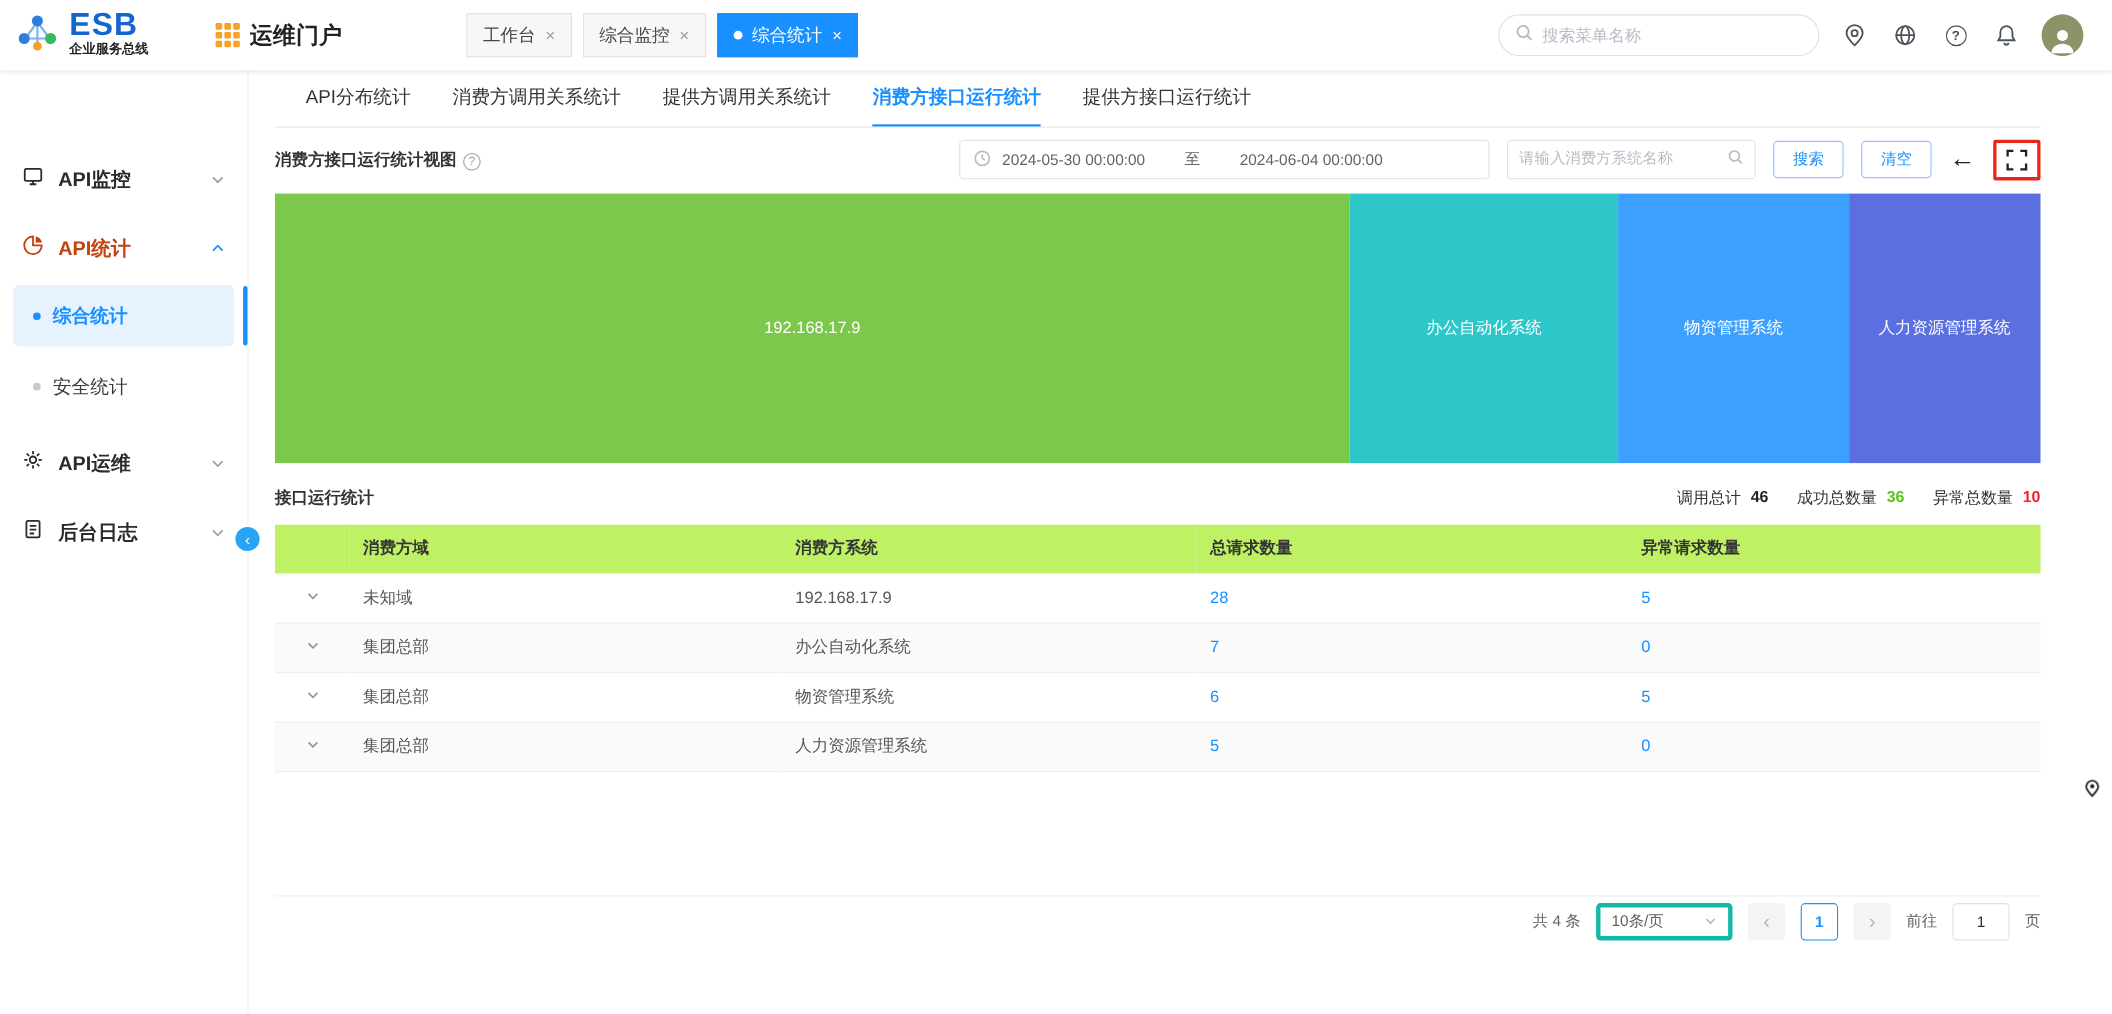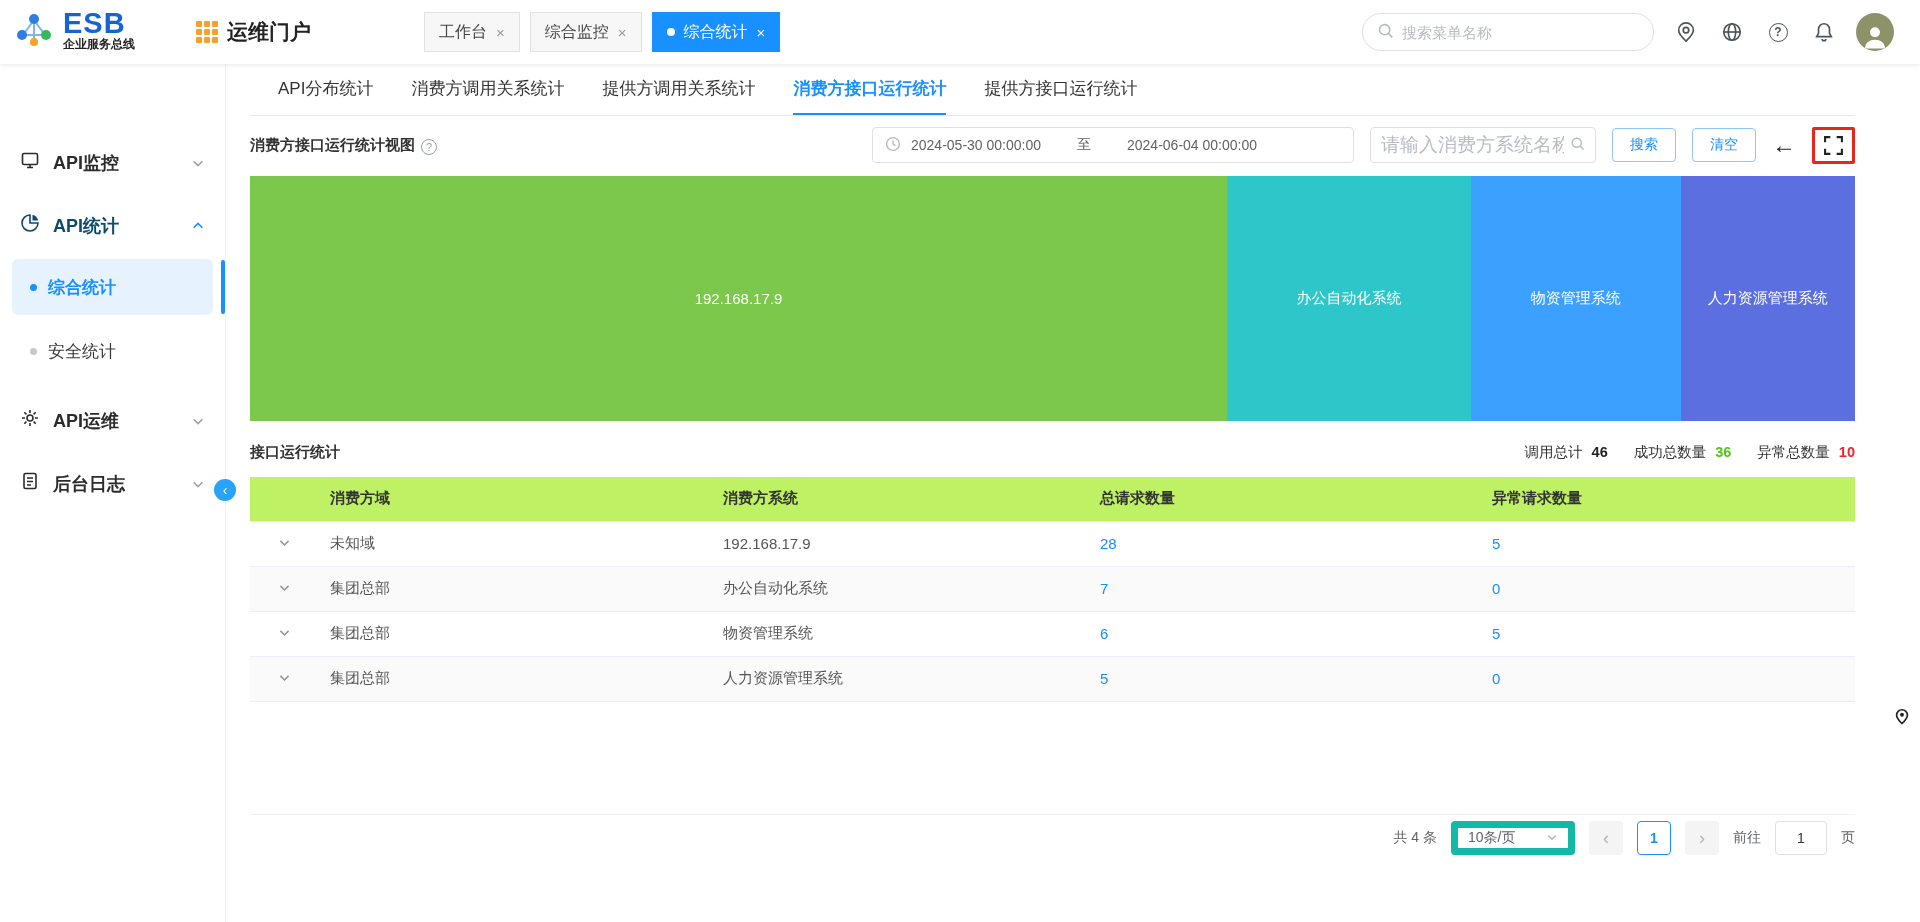--- a/index.html
+++ b/index.html
@@ -28,21 +28,21 @@
 .qcircle{width:19px;height:19px;border:1.8px solid #4c535b;border-radius:50%;display:flex;align-items:center;justify-content:center;font-size:12px;font-weight:bold;color:#4c535b}
 .avatar{width:38px;height:38px;border-radius:50%;background:#8d9268;display:flex;align-items:flex-end;justify-content:center;overflow:hidden;cursor:pointer}
 
 
 .layout{display:flex;height:858px}
 
 
 .sidebar{width:226px;background:#fff;position:relative;border-right:1px solid #f0f0f0;padding-top:67px;flex:none}
 .side-item{height:63px;display:flex;align-items:center;padding:0 20px;font-size:18px;font-weight:bold;color:#2b2b2b;cursor:pointer;gap:13px;white-space:nowrap}
 .side-item .chev{margin-left:auto;color:#9aa0a8;display:flex}
-.side-item.active{color:#0c4a6e}
+.side-item.active{color:#c2410c}
 .side-item.active .chev{color:#1890ff}
 .submenu{padding:2px 12px 2px}
 .sub-item{height:56px;margin-bottom:8px;display:flex;align-items:center;gap:11px;padding:0 18px;font-size:17px;color:#3a3a3a;border-radius:6px;cursor:pointer;white-space:nowrap}
 .sub-item.active{background:#e6f3ff;color:#1890ff;font-weight:bold}
 .sub-item .dot{width:7px;height:7px;border-radius:50%;background:#c6c9ce;flex:none}
 .sub-item.active .dot{background:#1890ff}
 .active-bar{position:absolute;right:0;top:196px;width:4px;height:54px;background:#1890ff;border-radius:2px}
 .collapse-btn{position:absolute;right:-11px;top:415px;width:22px;height:22px;border-radius:50%;background:#29a3f5;color:#fff;display:flex;align-items:center;justify-content:center;font-size:14px;z-index:30;cursor:pointer;line-height:1}
 
 
@@ -51,21 +51,21 @@
 .ctab{display:flex;align-items:center;font-size:17px;color:#333;cursor:pointer;border-bottom:2px solid transparent;white-space:nowrap}
 .ctab.active{color:#1890ff;border-bottom-color:#1890ff;font-weight:bold}
 
 .controls{display:flex;align-items:center;margin-top:10px;height:38px}
 .view-title{font-size:15px;font-weight:bold;display:flex;align-items:flex-end;gap:6px;white-space:nowrap}
 .qmark{width:16px;height:16px;border:1px solid #9aa0a8;border-radius:50%;color:#9aa0a8;font-size:11px;display:inline-flex;align-items:center;justify-content:center;font-weight:normal}
 .controls-right{margin-left:auto;display:flex;align-items:center;gap:16px}
 .date-box{width:482px;height:36px;border:1px solid #dcdfe6;border-radius:4px;display:flex;align-items:center;padding:0 12px;gap:10px;font-size:14px;color:#606266;white-space:nowrap}
 .date-box .sep{margin:0 26px}
 .sys-input{width:226px;height:36px;border:1px solid #dcdfe6;border-radius:4px;display:flex;align-items:center;padding:0 10px;gap:6px}
-.sys-input input{border:none;outline:none;flex:1;font-size:19px;color:#333;font-family:Liberation Serif, serif;min-width:0}
+.sys-input input{border:none;outline:none;flex:1;font-size:14px;color:#333;font-family:Liberation Mono, monospace;min-width:0}
 .sys-input input::placeholder{color:#b6bcc6}
 .btn{height:34px;padding:0 17px;border:1px solid #8fc4ff;border-radius:4px;background:#fff;color:#1890ff;font-size:14px;cursor:pointer;font-family:inherit}
 .back-arrow{font-size:24px;color:#222;cursor:pointer;line-height:1;font-weight:bold}
 .red-box{border:3px solid #e8271c;border-radius:2px;padding:5px 8px;display:flex;align-items:center;justify-content:center}
 .fullscreen{display:flex;cursor:pointer}
 
 .treemap{display:flex;height:245px;margin-top:12px}
 .tm-block{display:flex;align-items:center;justify-content:center;color:#fff;font-size:15px;cursor:pointer;overflow:hidden;white-space:nowrap}
 
 .stats-row{display:flex;align-items:center;margin-top:14px;height:34px}
@@ -79,21 +79,21 @@
 table{width:100%;border-collapse:collapse;margin-top:8px;font-size:15px;table-layout:fixed}
 thead th{background:#bef264;height:44px;text-align:left;font-weight:bold;color:#333;padding:0 12px;border-bottom:1px solid #ebeef5}
 tbody td{height:45px;padding:0 12px;border-bottom:1px solid #ebeef5;color:#555;background:#fff}
 tr.striped td{background:#fafafa}
 .num{color:#1890ff;cursor:pointer}
 .c-exp{width:68px;text-align:center;padding:0 !important}
 .col0{width:393px}.col1{width:377px}.col2{width:392px}
 .exp{display:inline-flex;cursor:pointer}
 
 .pager{display:flex;align-items:center;justify-content:flex-end;gap:14px;height:48px;border-top:1px solid #ebeef5;margin-top:112px;font-size:14px;color:#606266}
-.pg-select{width:124px;height:34px;border:7px solid #14b8a6;border-radius:4px;display:flex;align-items:center;justify-content:space-between;padding:0 10px;color:#606266;cursor:pointer;background:#fff}
+.pg-select{width:124px;height:34px;border:4px solid #14b8a6;border-radius:4px;display:flex;align-items:center;justify-content:space-between;padding:0 10px;color:#606266;cursor:pointer;background:#fff}
 .pg-btn{width:34px;height:34px;border-radius:4px;background:#f4f4f5;color:#b0b3b8;display:flex;align-items:center;justify-content:center;cursor:pointer;font-size:18px}
 .pg-page{width:34px;height:34px;border:1px solid #1890ff;color:#1890ff;background:#fff;border-radius:4px;display:flex;align-items:center;justify-content:center;font-weight:bold;cursor:pointer}
 .pg-input{width:52px;height:34px;border:1px solid #dcdfe6;border-radius:4px;text-align:center;font-size:14px;color:#333;outline:none;font-family:inherit}
 
 .float-pin{position:fixed;right:8px;top:706px;display:flex;cursor:pointer}
 </style>
 </head>
 <body>
 
 <header class="header">

